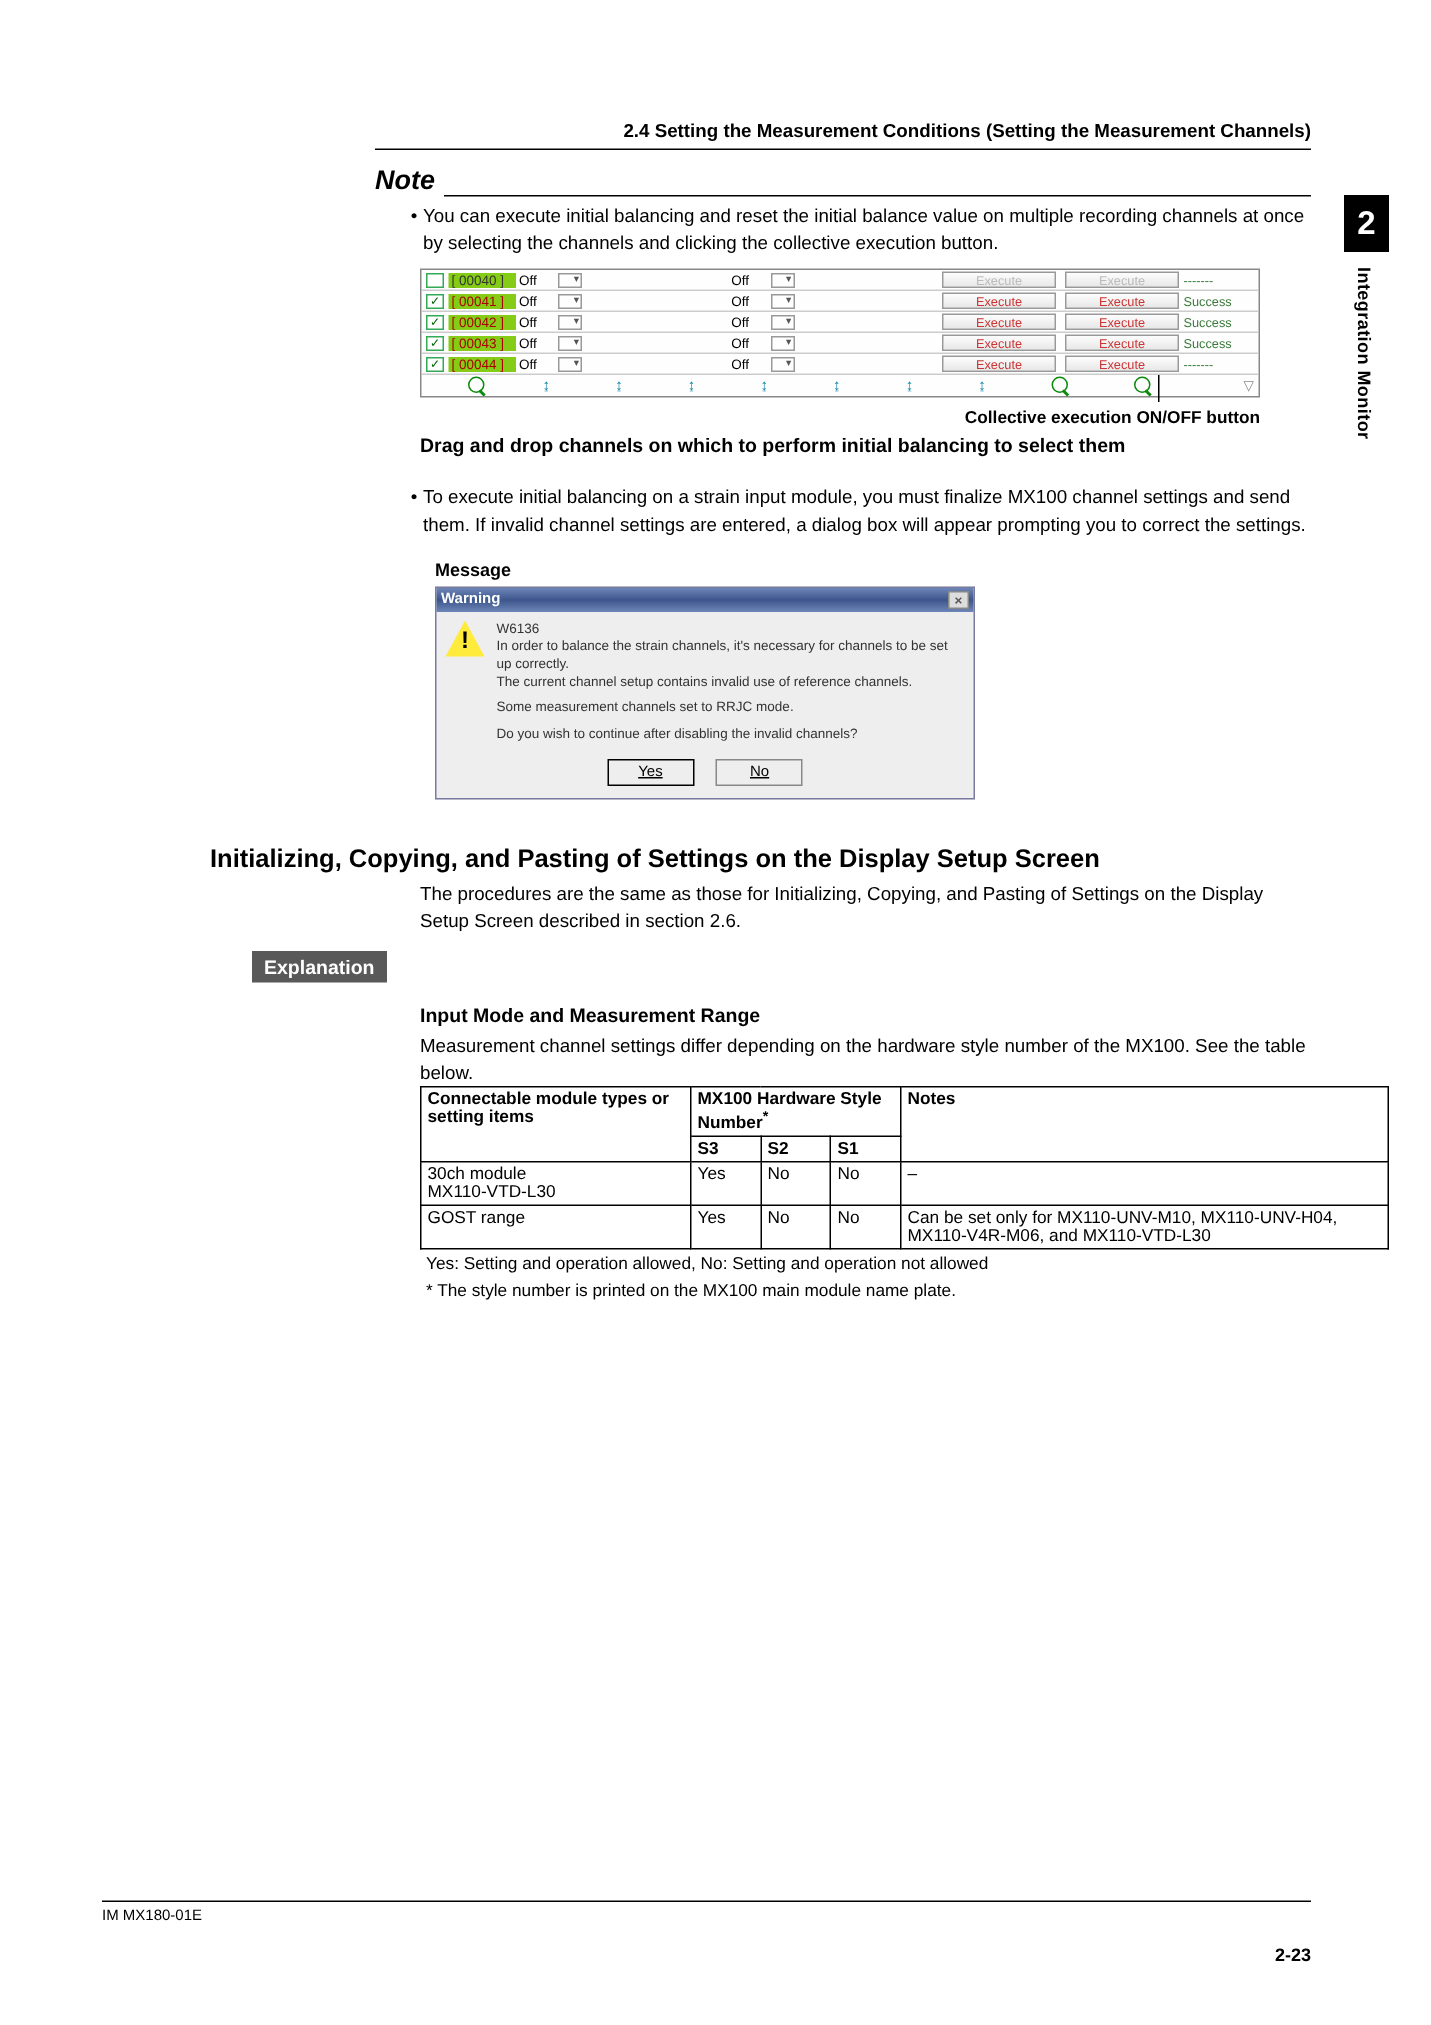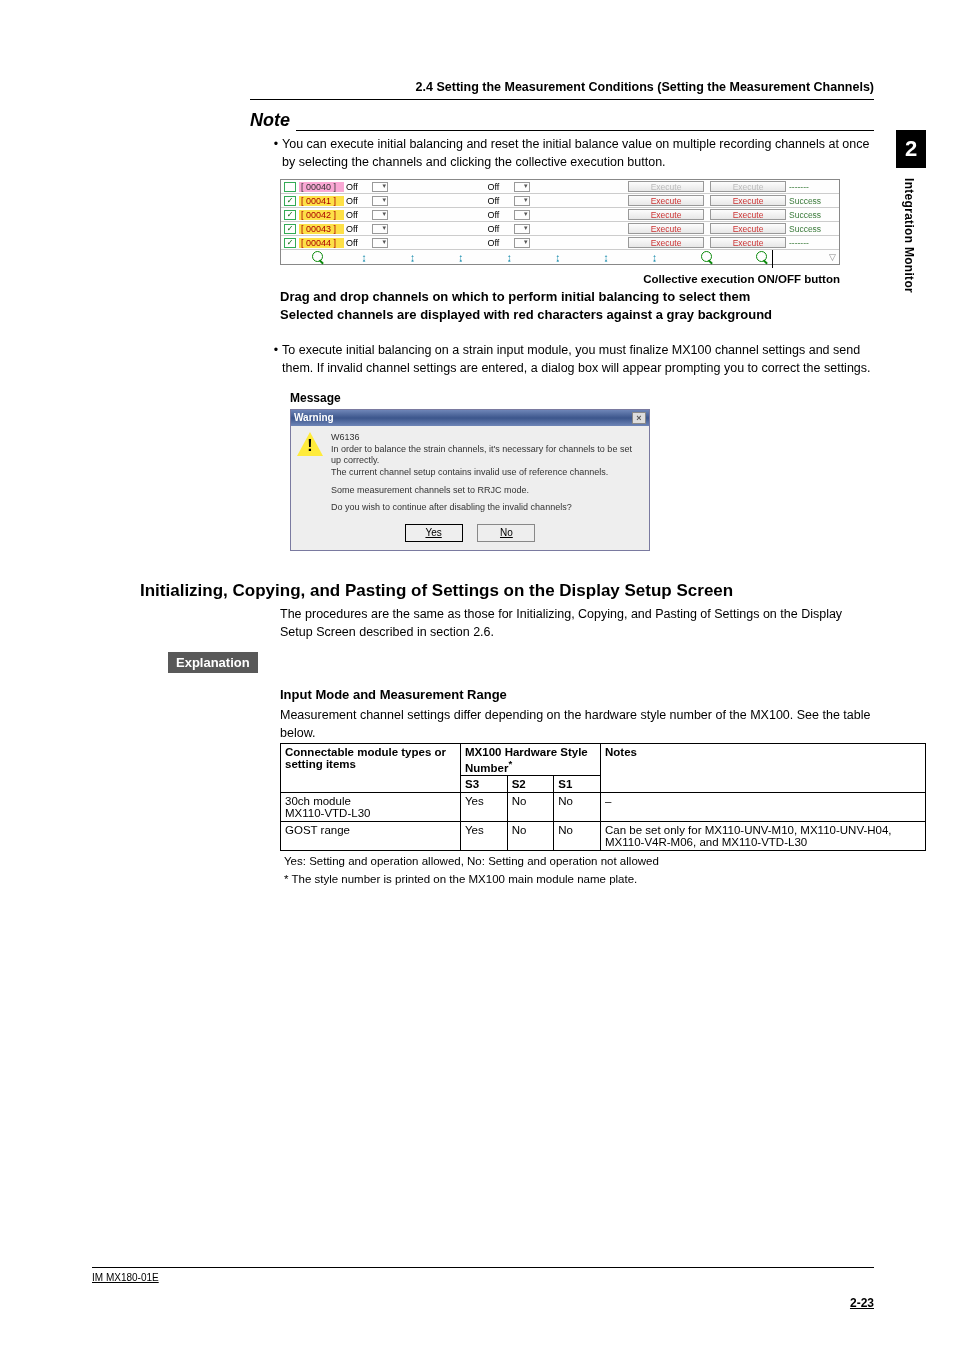--- a/index.html
+++ b/index.html
@@ -10,22 +10,22 @@
   .side-tab .vtext { writing-mode: vertical-rl; font-size: 12px; font-weight: bold; margin-top: 10px; letter-spacing: 0.3px; padding-left:6px; }
   .section-header { font-size: 12.5px; font-weight: bold; text-align: right; padding-right: 0; border-bottom: 1.5px solid #000; padding-bottom: 5px; margin-left: 170px; }
   .body-indent { margin-left: 200px; font-size: 12.5px; line-height: 1.45; }
   .bullet-row { display: flex; margin-left: 190px; font-size: 12.5px; line-height: 1.45; }
   .bullet-row .bullet { width: 12px; flex: 0 0 12px; text-align:center; }
   .bullet-row .btxt { flex: 1; }
   .fig { margin: 8px 0 8px 200px; }
   .grid-fig { width: 560px; font-size: 9px; border: 1px solid #888; background: #fefefe; }
   .grid-fig .row { display: flex; align-items: center; height: 14px; border-bottom: 1px solid #ccc; }
   .grid-fig .cb { width: 12px; height: 10px; border: 1px solid #3a5; margin: 0 3px; display:flex; align-items:center; justify-content:center; font-size:8px; color:#060; }
-  .grid-fig .ch { width: 45px; color: #a00; background:#fde047; padding-left:2px; }
-  .grid-fig .ch.bk { color:#333; background:#f9a8d4; }
+  .grid-fig .ch { width: 45px; color: #a00; background:#84cc16; padding-left:2px; }
+  .grid-fig .ch.bk { color:#333; background:#84cc16; }
   .grid-fig .off { width: 28px; padding-left:2px; }
   .grid-fig .dd { width: 16px; height: 10px; border: 1px solid #999; margin-right: 2px; position:relative; }
   .grid-fig .dd::after { content:"▾"; font-size:7px; position:absolute; right:1px; top:-1px; color:#555; }
   .grid-fig .sp { flex: 1; }
   .grid-fig .ex { width: 76px; height: 11px; border: 1px solid #999; background: linear-gradient(#fdfdfd,#e7e7e7); color:#c33; font-size:8.5px; text-align:center; margin: 0 3px; line-height:10px; }
   .grid-fig .ex.gray { color:#bbb; }
   .grid-fig .suc { width: 50px; font-size:8.5px; color:#3a7a3a; }
   .grid-fig .off2 { width:28px; padding-left:2px; }
   .grid-fig .dd2 { width: 16px; height: 10px; border: 1px solid #999; position:relative; }
   .grid-fig .dd2::after { content:"▾"; font-size:7px; position:absolute; right:1px; top:-1px; color:#555; }
@@ -46,21 +46,21 @@
   .dlg .btns { text-align:center; padding:4px 0 8px; }
   .dlg .btn { display:inline-block; width:58px; height:18px; border:1px solid #888; background:#eee; font-size:10px; line-height:16px; margin:0 6px; }
   .dlg .btn.def { border:1px solid #000; box-shadow: inset 0 0 0 1px dotted #000; }
   h2.sec { font-size: 17px; font-weight: bold; margin: 30px 0 4px 60px; }
   .expl-box { background: #595959; color: #fff; font-size: 13px; font-weight: bold; padding: 3px 8px; display: inline-block; margin: 11px 0 10px 88px; }
   h3.sub { font-size: 13px; font-weight: bold; margin: 4px 0 4px 200px; }
   .tbl { border-collapse: collapse; margin-left: 200px; font-size: 11.5px; width: 646px; }
   .tbl th, .tbl td { border: 1px solid #000; padding: 2px 4px; text-align: left; vertical-align: top; }
   .tbl th { font-weight: bold; }
   .foot { margin: 2px 0 0 204px; font-size: 11.5px; line-height:1.4; }
-  .page-footer { position: absolute; bottom: 40px; left: 92px; right: 80px; border-top: 1px solid #000; font-size: 10px; padding-top: 4px; display:flex; justify-content:space-between;text-decoration:underline; }
+  .page-footer { position: absolute; bottom: 40px; left: 68px; right: 80px; border-top: 1px solid #000; font-size: 10px; padding-top: 4px; display:flex; justify-content:space-between; }
   .page-footer .pn { font-weight: bold; font-size: 12px; margin-top: 24px; }
 </style>
 </head>
 <body>
 
 <div class="page">
   <div class="side-tab">
     <div class="chapter-box">2</div>
     <div class="vtext">Integration Monitor</div>
   </div>
@@ -158,21 +158,20 @@
         <div class="tl"><span class="circ"></span></div>
         <div style="width:50px; text-align:right; color:#888; padding-right:3px;">▽</div>
       </div>
     </div>
   </div>
 
   <div class="caption-r">Collective execution ON/OFF button</div>
   <div style="border-left:1px solid #000; height:18px; margin-left:692px; margin-top:-38px; margin-bottom:20px;"></div>
 
   <div class="caption-bold">Drag and drop channels on which to perform initial balancing to select them</div>
-  <div class="caption-bold">Selected channels are displayed with red characters against a gray background</div>
 
   <div class="bullet-row" style="margin-top:16px;">
     <div class="bullet">•</div>
     <div class="btxt">To execute initial balancing on a strain input module, you must finalize MX100 channel settings and send them. If invalid channel settings are entered, a dialog box will appear prompting you to correct the settings.</div>
   </div>
 
   <div class="msg-label">Message</div>
   <div class="dlg">
     <div class="tbar">
       <span>Warning</span>

